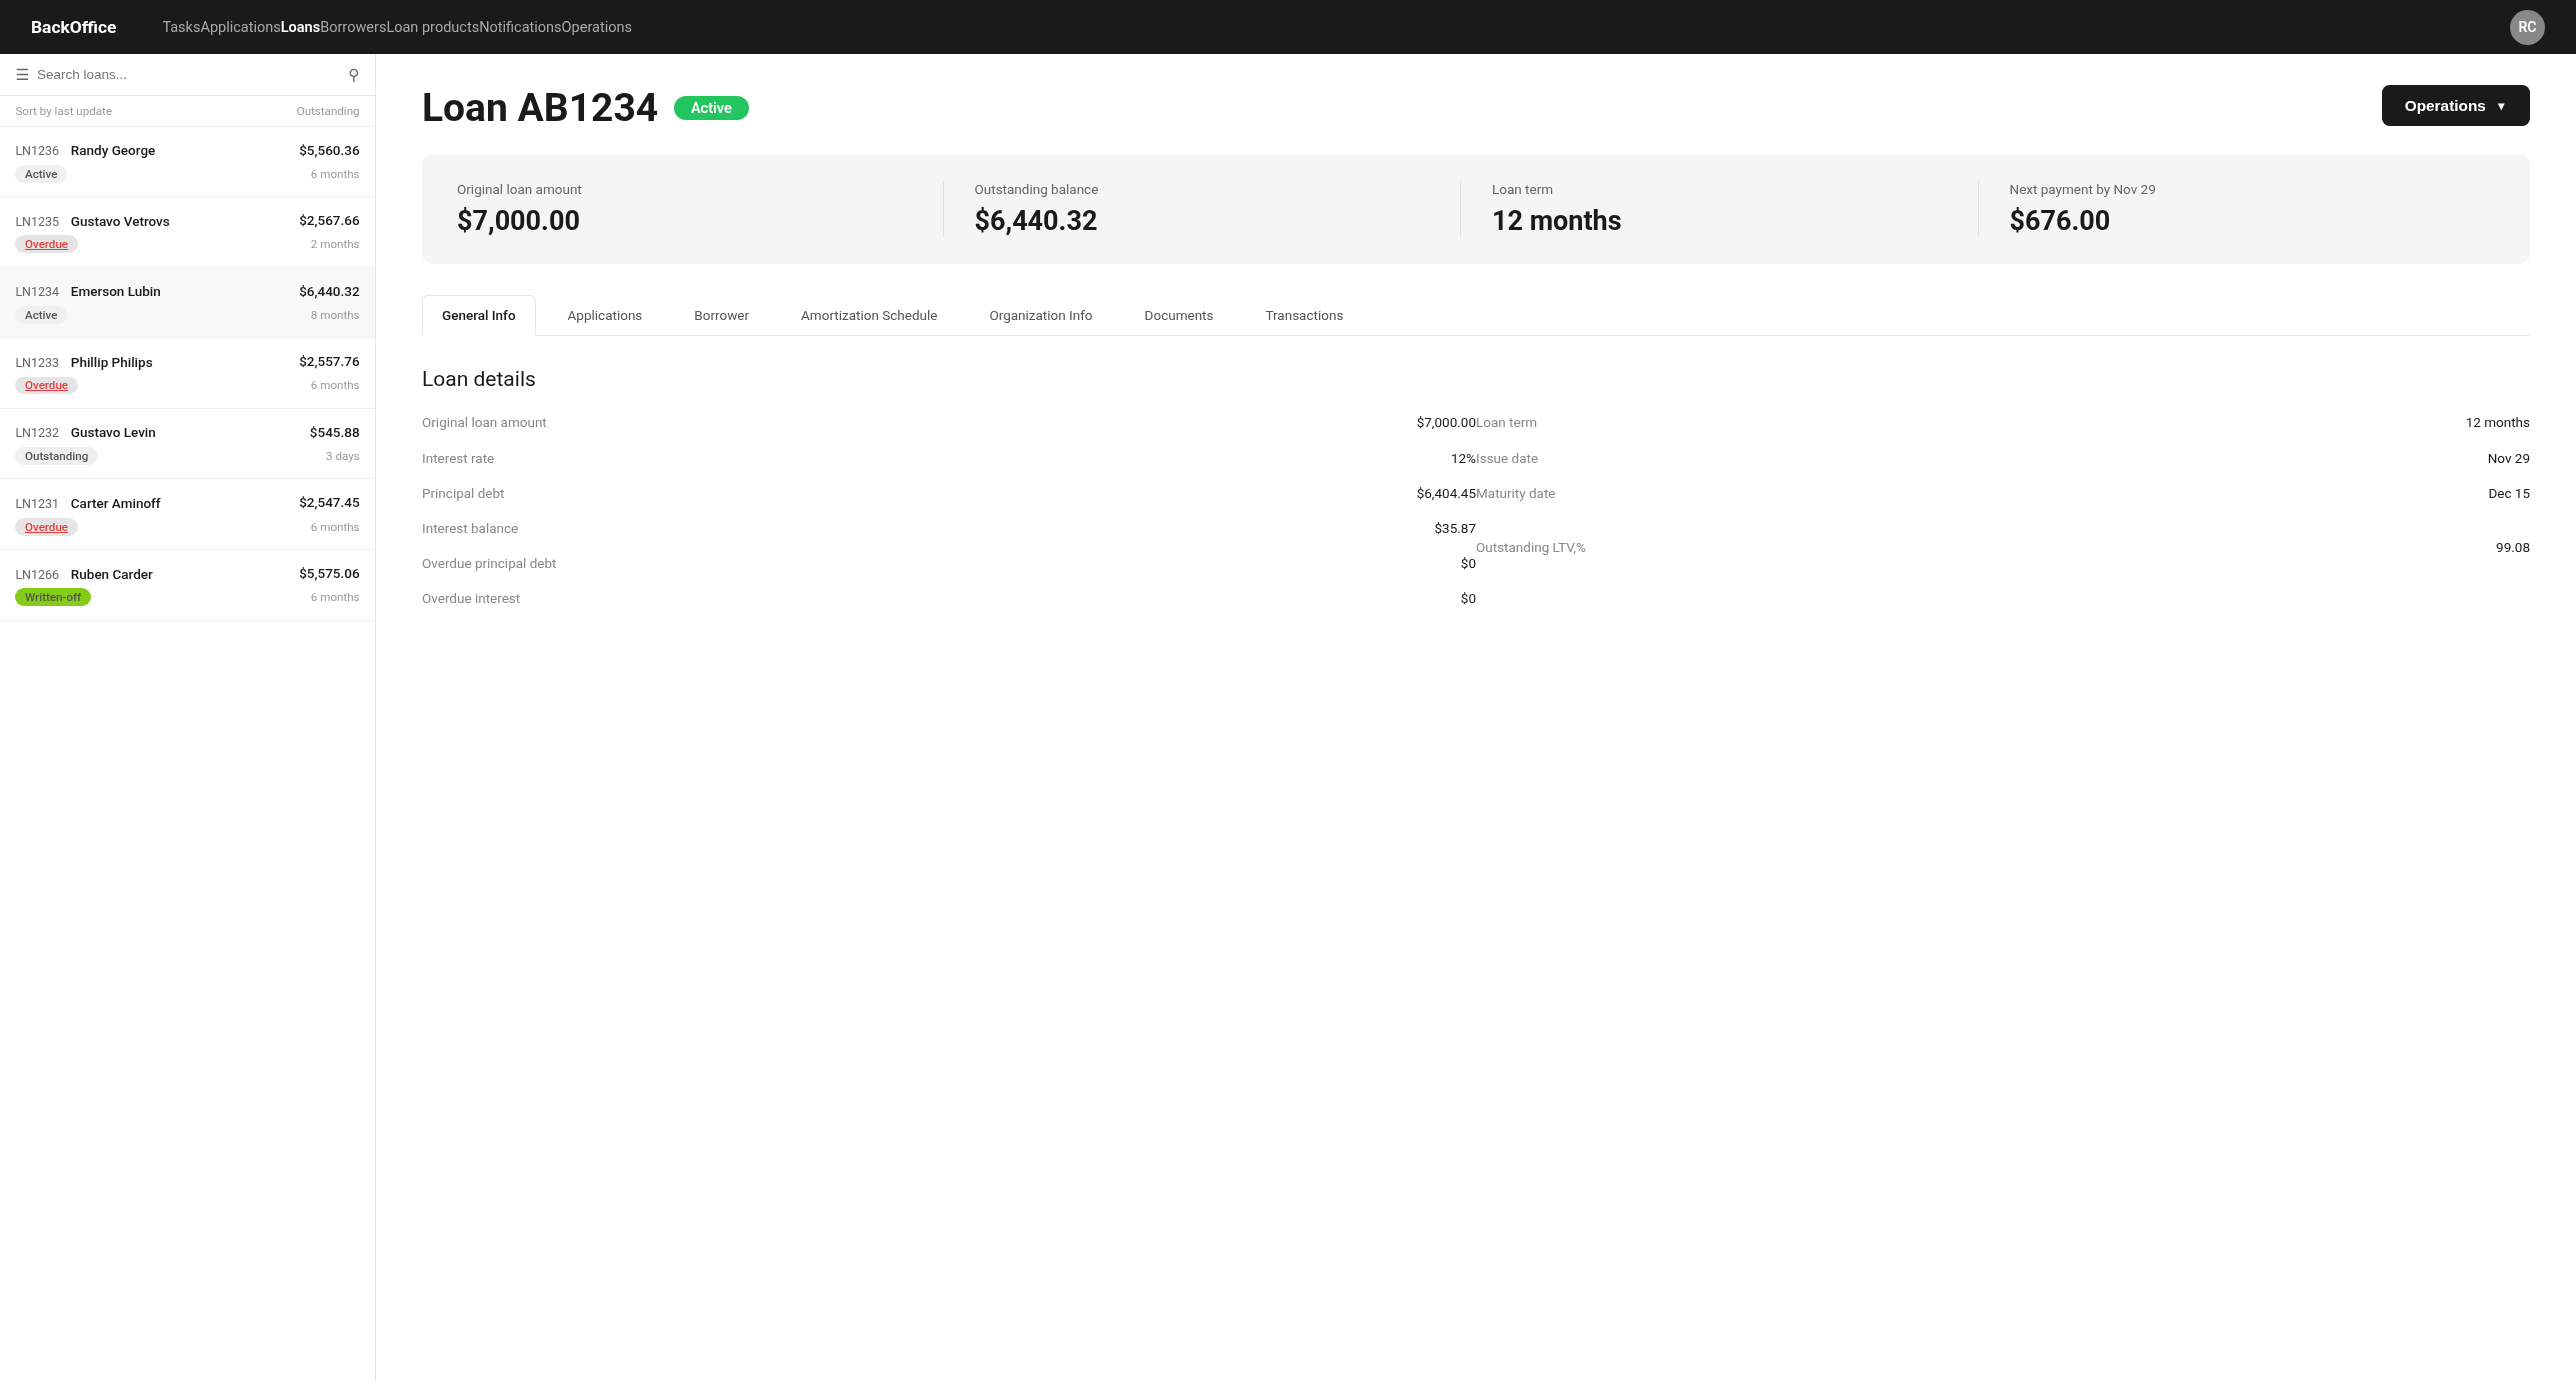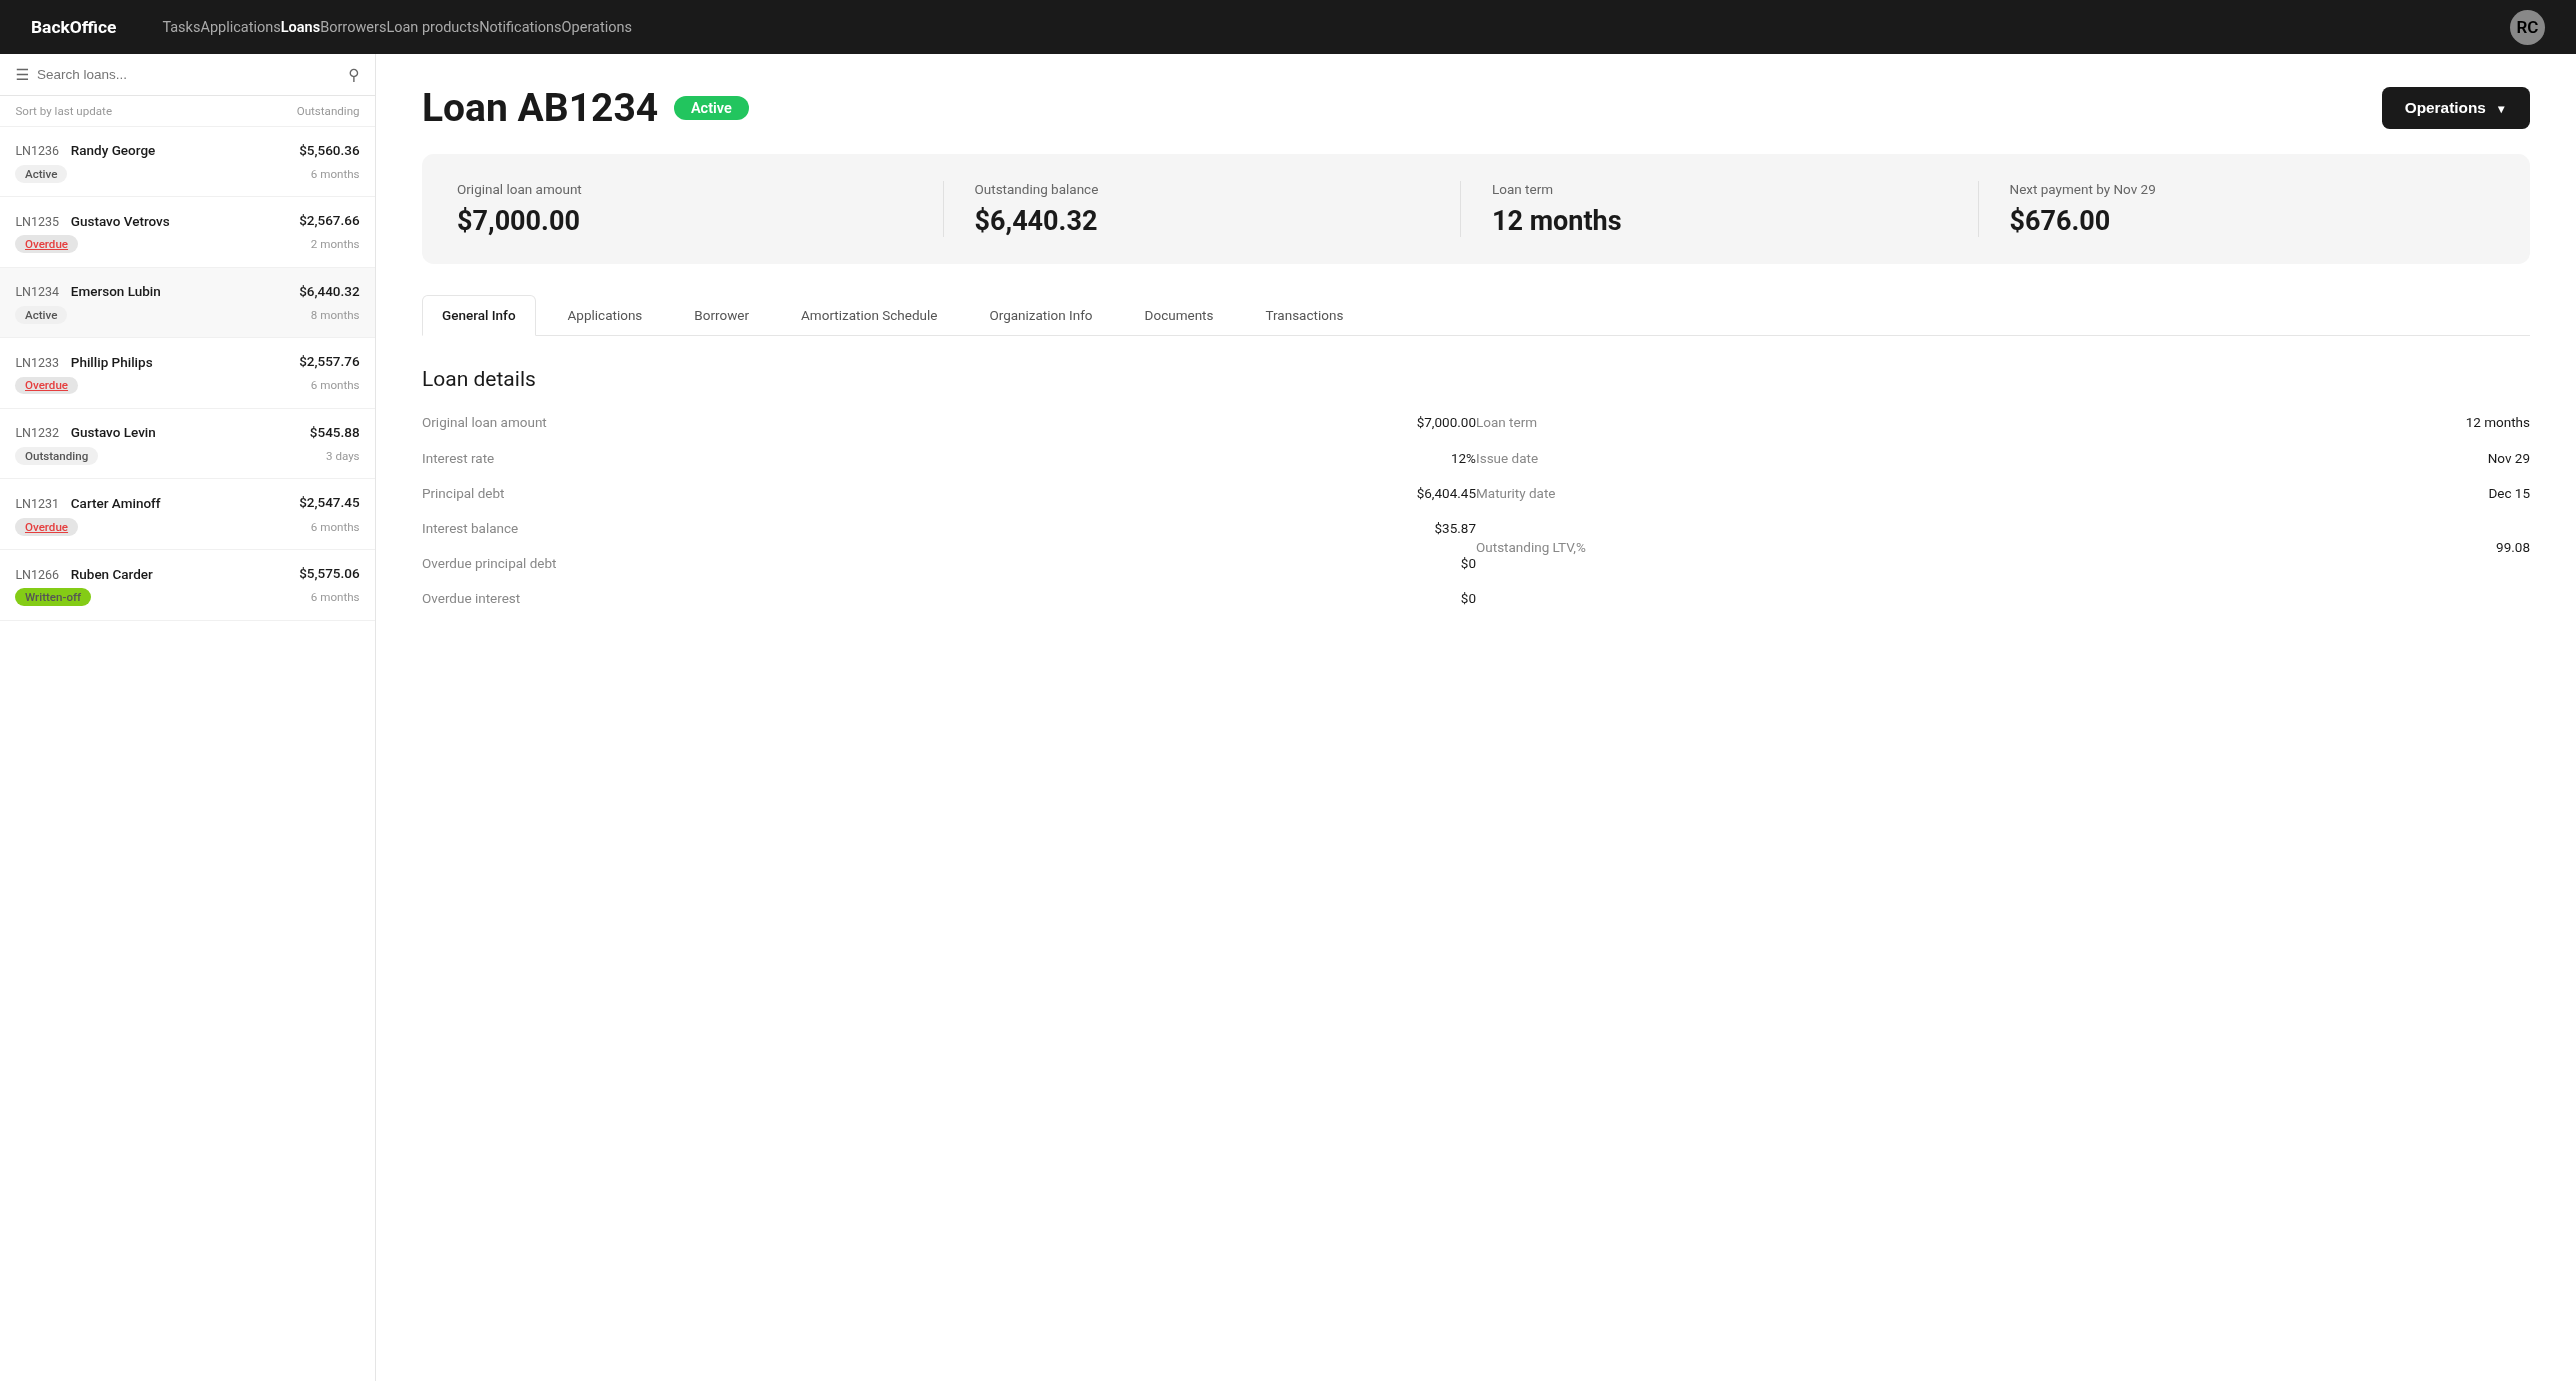--- a/index.html
+++ b/index.html
@@ -37,22 +37,22 @@
     }
     .navbar-avatar {
       width: 35px;
       height: 35px;
       border-radius: 50%;
       background: #888;
       overflow: hidden;
       display: flex;
       align-items: center;
       justify-content: center;
-      color: #000000;
-      font-size: 17px;
+      color: #ffffff;
+      font-size: 14px;
       font-weight: 600;
     }
 
     
     .layout {
       display: flex;
       flex: 1;
       overflow: hidden;
     }
 
@@ -150,21 +150,21 @@
     .main {
       flex: 1;
       overflow-y: auto;
       background: #fff;
       padding: 0;
     }
 
     
     .loan-header {
       display: flex;
-      align-items: center;
+      align-items: flex-start;
       justify-content: space-between;
       padding: 31px 46px 23px;
     }
     .loan-title-group {
       display: flex;
       align-items: center;
       gap: 15.4px;
     }
     .loan-title {
       font-size: 39px;

